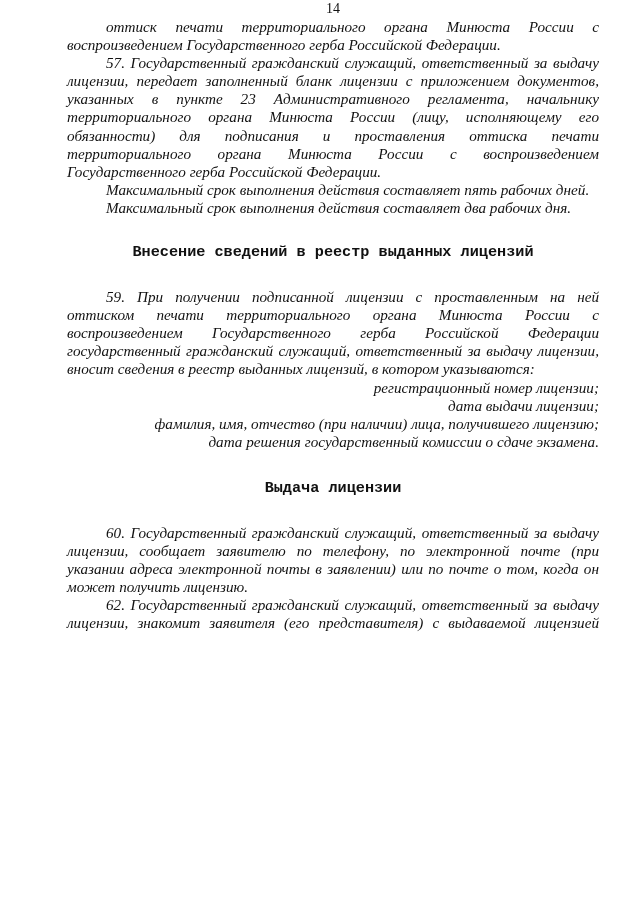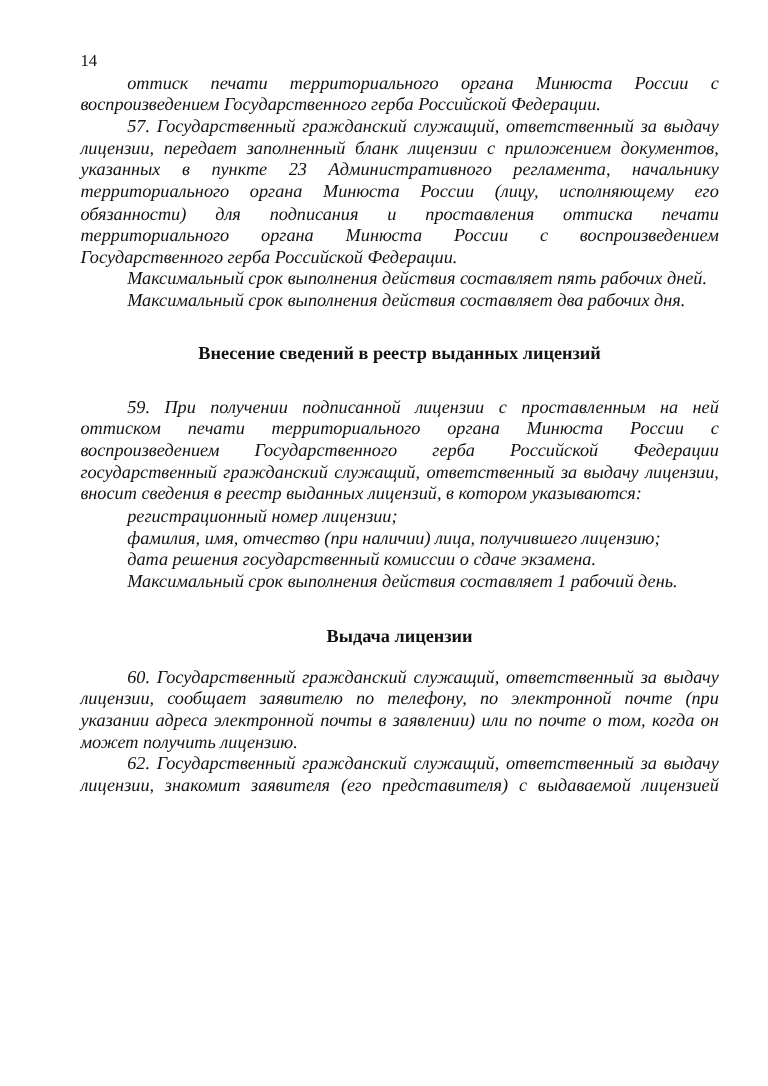--- a/index.html
+++ b/index.html
@@ -2,46 +2,46 @@
 <html><head>
   <meta charset="utf-8">
   <style>
     html, body { margin: 0; padding: 0; background: #ffffff; }
     body { width: 640px; height: 905px; overflow: hidden; position: relative; }
     .page {
       position: absolute; left: 67px; top: 0; width: 532px;
       font-family: "Liberation Serif", serif; font-size: 15.2px; color: #111;
       line-height: 18.1px;
     }
-    .page-number { text-align: left; margin-top: 43px; margin-bottom: 1px; font-size: 14px; line-height: 17px; }
+    .page-number { text-align: center; margin-bottom: 1px; font-size: 14px; line-height: 17px; }
     p { margin: 0; text-align: justify; text-indent: 39px; font-style: italic; }
-    p.item { text-align: left; padding-left: 39px; text-indent: 0; }
+    p.item { text-align: right; padding-left: 39px; text-indent: 0; }
     h2 {
       margin: 0; font-size: 15.2px; font-weight: bold; text-align: center; line-height: 18px;
-      font-family: Liberation Serif, serif;
+      font-family: Liberation Mono, monospace;
     }
     .h-first { margin-top: 26px; margin-bottom: 27px; }
-    .h-second { margin-top: 28px; margin-bottom: 16px; text-align: center; }
+    .h-second { margin-top: 28px; margin-bottom: 27px; text-align: center; }
   </style>
 </head>
 <body>
 
 <div class="page">
   <div class="page-number">14</div>
 
   <p style="text-indent:39px;">оттиск печати территориального органа Минюста России с воспроизведением Государственного герба Российской Федерации.</p>
   <p>57. Государственный гражданский служащий, ответственный за выдачу лицензии, передает заполненный бланк лицензии с приложением документов, указанных в пункте 23 Административного регламента, начальнику территориального органа Минюста России (лицу, исполняющему его обязанности) для подписания и проставления оттиска печати территориального органа Минюста России с воспроизведением Государственного герба Российской Федерации.</p>
   <p>Максимальный срок выполнения действия составляет пять рабочих дней.</p>
   <p>Максимальный срок выполнения действия составляет два рабочих дня.</p>
 
   <h2 class="h-first">Внесение сведений в реестр выданных лицензий</h2>
 
   <p>59. При получении подписанной лицензии с проставленным на ней оттиском печати территориального органа Минюста России с воспроизведением Государственного герба Российской Федерации государственный гражданский служащий, ответственный за выдачу лицензии, вносит сведения в реестр выданных лицензий, в котором указываются:</p>
   <p class="item">регистрационный номер лицензии;</p>
+  <p class="item">дата выдачи лицензии;</p>
   <p class="item">фамилия, имя, отчество (при наличии) лица, получившего лицензию;</p>
   <p class="item">дата решения государственный комиссии о сдаче экзамена.</p>
-  <p class="item">Максимальный срок выполнения действия составляет 1 рабочий день.</p>
 
   <h2 class="h-second">Выдача лицензии</h2>
 
   <p>60. Государственный гражданский служащий, ответственный за выдачу лицензии, сообщает заявителю по телефону, по электронной почте (при указании адреса электронной почты в заявлении) или по почте о том, когда он может получить лицензию.</p>
   <p style="text-align-last: justify;">62. Государственный гражданский служащий, ответственный за выдачу лицензии, знакомит заявителя (его представителя) с выдаваемой лицензией</p>
 </div>
 
 </body></html>

